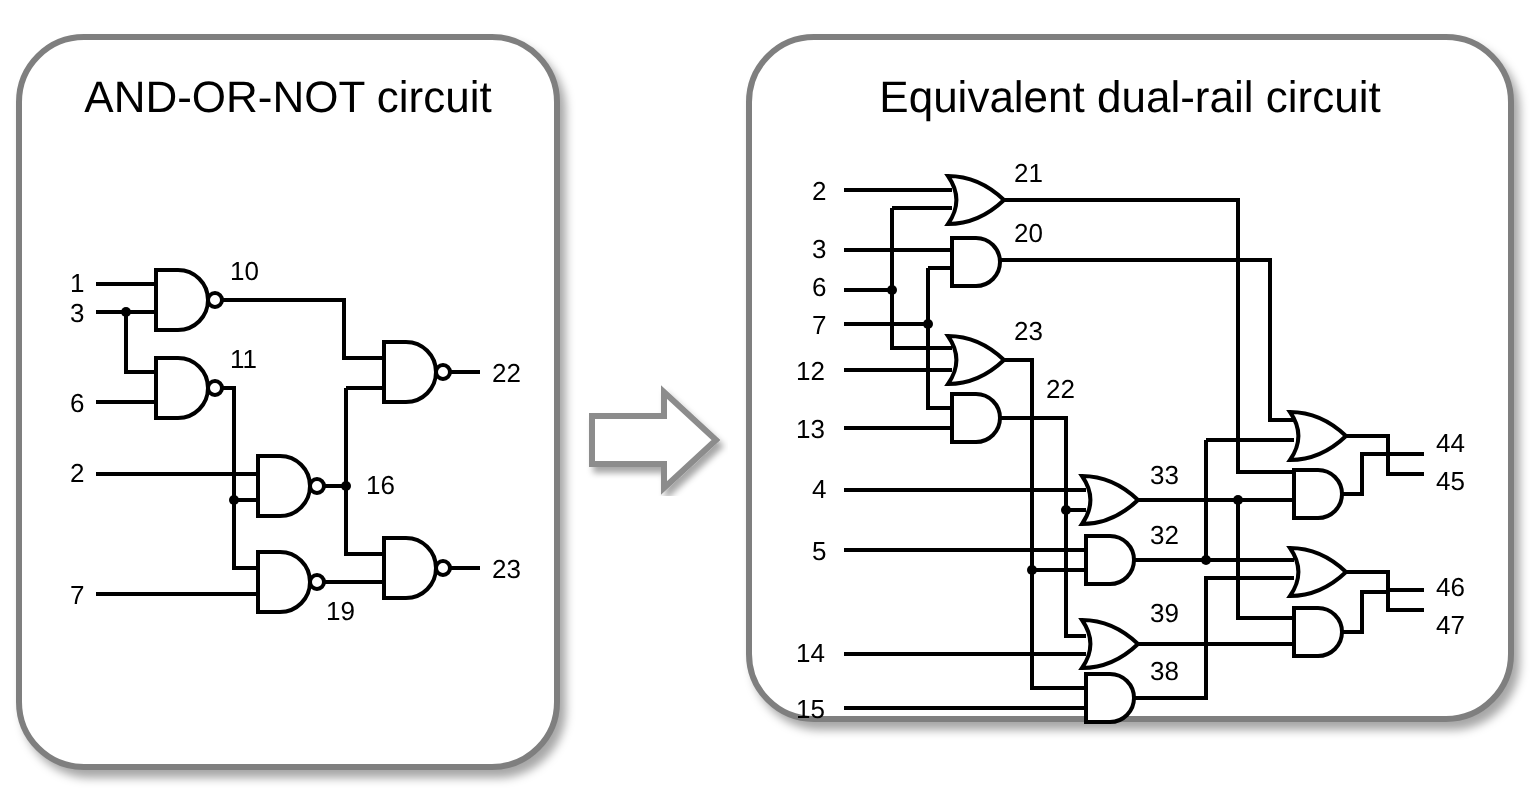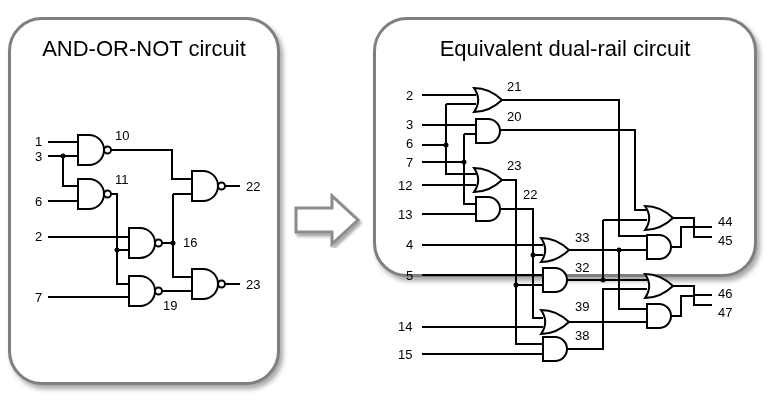--- a/index.html
+++ b/index.html
@@ -1,21 +1,21 @@
 <!DOCTYPE html>
 <html><head>
 <meta charset="utf-8">
 <style>
   html, body { margin: 0; padding: 0; background: #ffffff; }
   body { width: 768px; height: 403px; position: relative; overflow: hidden;
          font-family: "Liberation Sans", sans-serif; }
   .panel { position: absolute; background: #ffffff; border: 3px solid #7f7f7f;
            border-radius: 34px; box-shadow: 3px 4px 5px rgba(0,0,0,0.35); box-sizing: border-box; }
   #panel-left { left: 8px; top: 17px; width: 272px; height: 368px; padding-left: 12px; }
-  #panel-right { left: 373px; top: 17px; width: 384px; height: 260px; }
+  #panel-right { left: 373px; top: 17px; width: 384px; height: 344px; }
   .panel-title { position: absolute; left: 0; right: 0; top: 16px; text-align: center;
                  font-size: 22px; color: #000; white-space: nowrap; }
   svg.circuit { position: absolute; left: 0; top: 0; }
   svg text { font-family: "Liberation Sans", sans-serif; font-size: 13px; fill: #000; }
   .w { stroke: #000; stroke-width: 2; fill: none; }
   .g { stroke: #000; stroke-width: 2; fill: #fff; }
   .dot { fill: #000; }
   #arrow { position: absolute; left: 292px; top: 192px; }
 </style>
 </head>

